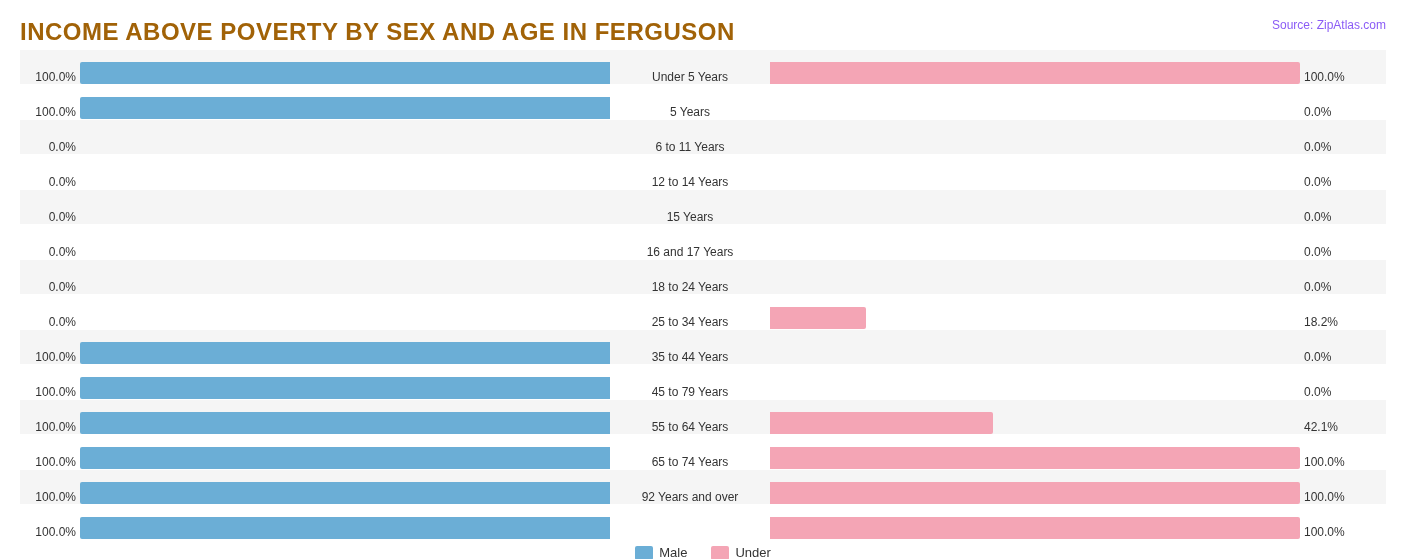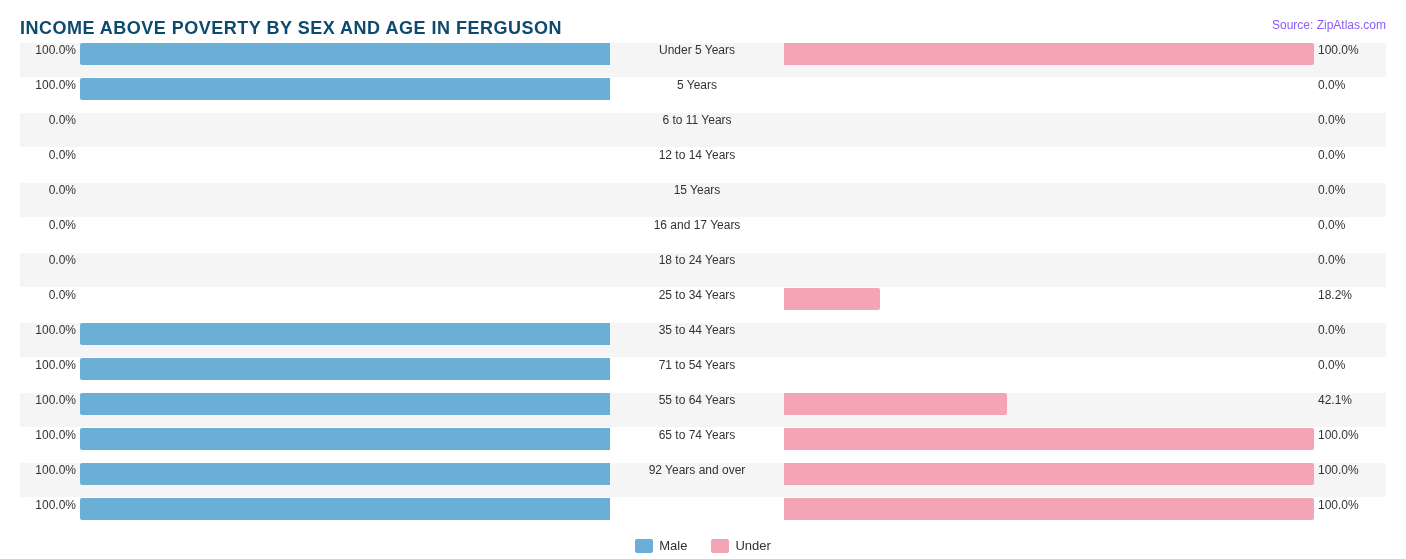--- a/index.html
+++ b/index.html
@@ -10,40 +10,40 @@
       height: 559px;
       overflow: hidden;
     }
     .chart-container {
       padding: 18px 20px 10px 20px;
       position: relative;
       width: 1406px;
       height: 559px;
     }
     .chart-title {
-      font-size: 18px;
+      font-size: 24px;
       font-weight: bold;
-      color: #0c4a6e;
+      color: #a16207;
       letter-spacing: 0.5px;
     }
     .source-text {
       position: absolute;
       top: 18px;
       right: 20px;
       font-size: 12px;
       color: #8b5cf6;
     }
     .chart-area {
       position: relative;
       width: 100%;
       margin-top: 4px;
     }
     .bar-row {
       display: flex;
-      align-items: flex-start;
+      align-items: flex-end;
       height: 34px;
       margin-bottom: 1px;
       position: relative;
     }
     .bar-row:nth-child(odd) {
       background: #f5f5f5;
     }
     .bar-row:nth-child(even) {
       background: #ffffff;
     }
@@ -61,21 +61,21 @@
       display: flex;
       justify-content: flex-end;
       flex-shrink: 0;
     }
     .left-bar {
       background: #6baed6;
       height: 22px;
       border-radius: 2px 0 0 2px;
     }
     .center-label {
-      width: 174px;
+      width: 160px;
       text-align: center;
       font-size: 12px;
       color: #333;
       flex-shrink: 0;
       padding: 0 0;
       white-space: nowrap;
     }
     .right-bar-container {
       width: 530px;
       display: flex;
@@ -222,21 +222,21 @@
       <div class="right-bar-container">
         <div class="right-bar" style="width:0px;"></div>
       </div>
       <span class="right-value">0.0%</span>
     </div>
       <div class="bar-row">
       <span class="left-value">100.0%</span>
       <div class="left-bar-container">
         <div class="left-bar" style="width:530px;"></div>
       </div>
-      <span class="center-label">71 to 54 Years</span>
+      <span class="center-label">45 to 79 Years</span>
       <div class="right-bar-container">
         <div class="right-bar" style="width:0px;"></div>
       </div>
       <span class="right-value">0.0%</span>
     </div>
       <div class="bar-row">
       <span class="left-value">100.0%</span>
       <div class="left-bar-container">
         <div class="left-bar" style="width:530px;"></div>
       </div>

